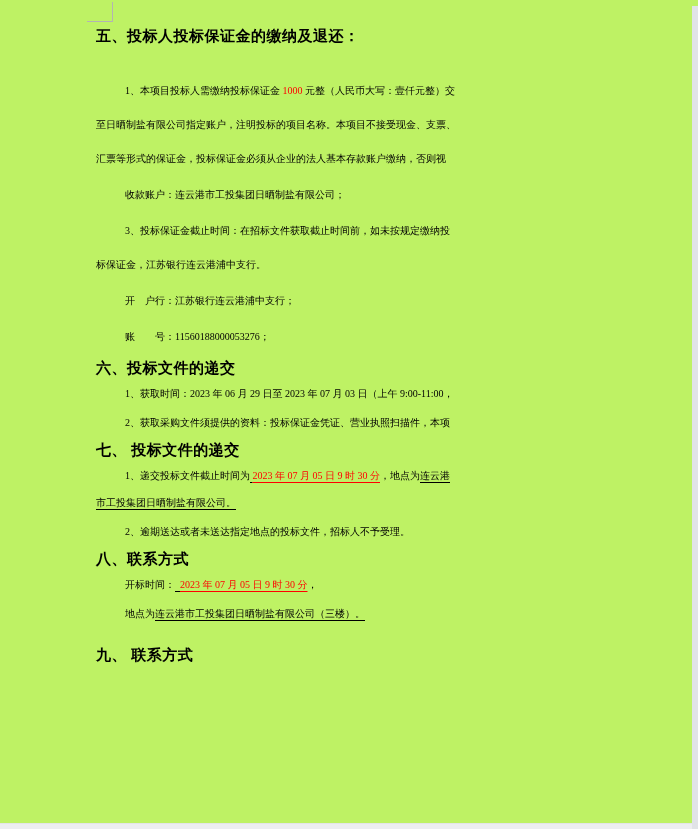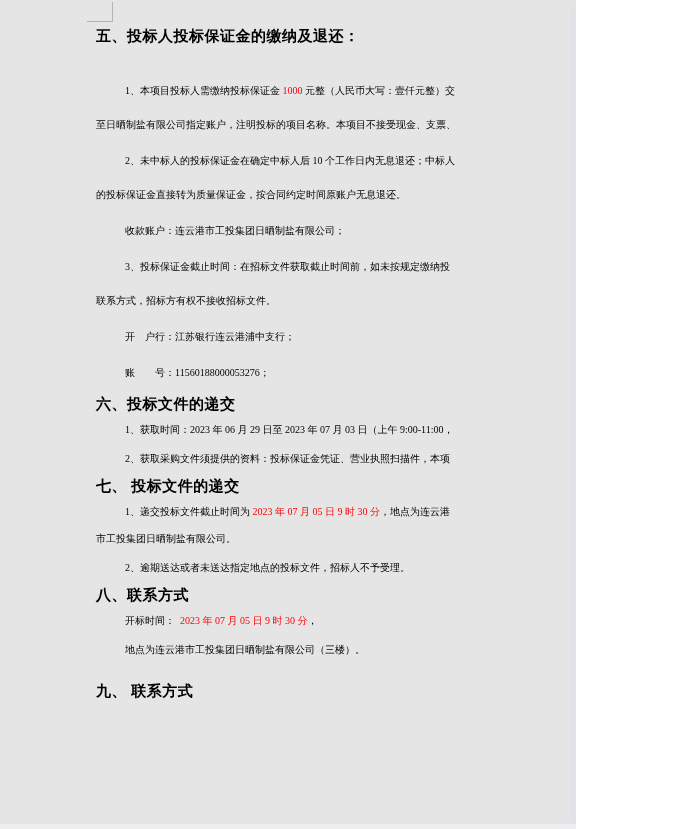--- a/index.html
+++ b/index.html
@@ -1,18 +1,18 @@
 <!DOCTYPE html>
 <html style="--accent-red: #ff0000;"><head>
 <meta charset="utf-8">
 <style>
   html,body{margin:0;padding:0;background:#fff;}
   .screen{
-    position:relative;width:576px;height:829px;overflow:hidden;
-    background:#e5e5e5;color:#000;
+    position:relative;width:698px;height:829px;overflow:hidden;
+    background:#bef264;color:#000;
     font-family:"Liberation Serif","DejaVu Serif",serif;
   }
   
   .crop-v{position:absolute;left:112px;top:2px;width:1px;height:20px;background:#b3b3b3;}
   .crop-h{position:absolute;left:87px;top:21px;width:26px;height:1px;background:#b3b3b3;}
   
   .vscroll{position:absolute;right:0;top:6px;width:6px;height:823px;background:#e1e3e7;}
   
   .hscroll{position:absolute;left:0;bottom:0;width:692px;height:5px;background:#edeef0;border-top:1px solid #e4e5e7;}
   .doc{position:absolute;left:96px;top:24px;width:530px;}
@@ -23,46 +23,43 @@
   .section.loose .heading{margin:0 0 26px 0;}
   .section.tight .heading{margin:2px 0 0 0;}
   .section.last .heading{margin-top:16px;}
   .line{font-size:10px;white-space:nowrap;}
   .section.loose .line{line-height:34px;}
   .section.tight .line{line-height:27px;}
   .section.loose .para{margin:0 0 2px 0;}
   .section.tight .para{margin:0 0 2px 0;}
   .indent{padding-left:29px;}
   .red{color:var(--accent-red,#ff0000);}
-  .ul{text-underline-offset:3px;}
+  .ul{text-decoration:underline;text-underline-offset:3px;}
 </style>
 </head>
 <body>
 
 <div class="screen">
   <span class="crop-v"></span>
   <span class="crop-h"></span>
 
   <div class="doc">
       <div class="section loose">
         <div class="heading">五、投标人投标保证金的缴纳及退还：</div>
         <div class="para">
           <div class="line indent"><span class="">1、本项目投标人需缴纳投标保证金 </span><span class="red ">1000</span><span class=""> 元整（人民币大写：壹仟元整）交</span></div>
           <div class="line"><span class="">至日晒制盐有限公司指定账户，注明投标的项目名称。本项目不接受现金、支票、</span></div>
-        </div>
-        <div class="para">
-          <div class="line indent"><span class="">2、未中标人的投标保证金在确定中标人后 10 个工作日内无息退还；中标人</span></div>
-          <div class="line"><span class="">的投标保证金直接转为质量保证金，按合同约定时间原账户无息退还。</span></div>
+          <div class="line"><span class="">汇票等形式的保证金，投标保证金必须从企业的法人基本存款账户缴纳，否则视</span></div>
         </div>
         <div class="para">
           <div class="line indent"><span class="">收款账户：连云港市工投集团日晒制盐有限公司；</span></div>
         </div>
         <div class="para">
           <div class="line indent"><span class="">3、投标保证金截止时间：在招标文件获取截止时间前，如未按规定缴纳投</span></div>
-          <div class="line"><span class="">联系方式，招标方有权不接收招标文件。</span></div>
+          <div class="line"><span class="">标保证金，江苏银行连云港浦中支行。</span></div>
         </div>
         <div class="para">
           <div class="line indent"><span class="">开　户行：江苏银行连云港浦中支行；</span></div>
         </div>
         <div class="para">
           <div class="line indent"><span class="">账　　号：11560188000053276；</span></div>
         </div>
       </div>
       <div class="section tight">
         <div class="heading">六、投标文件的递交</div>

